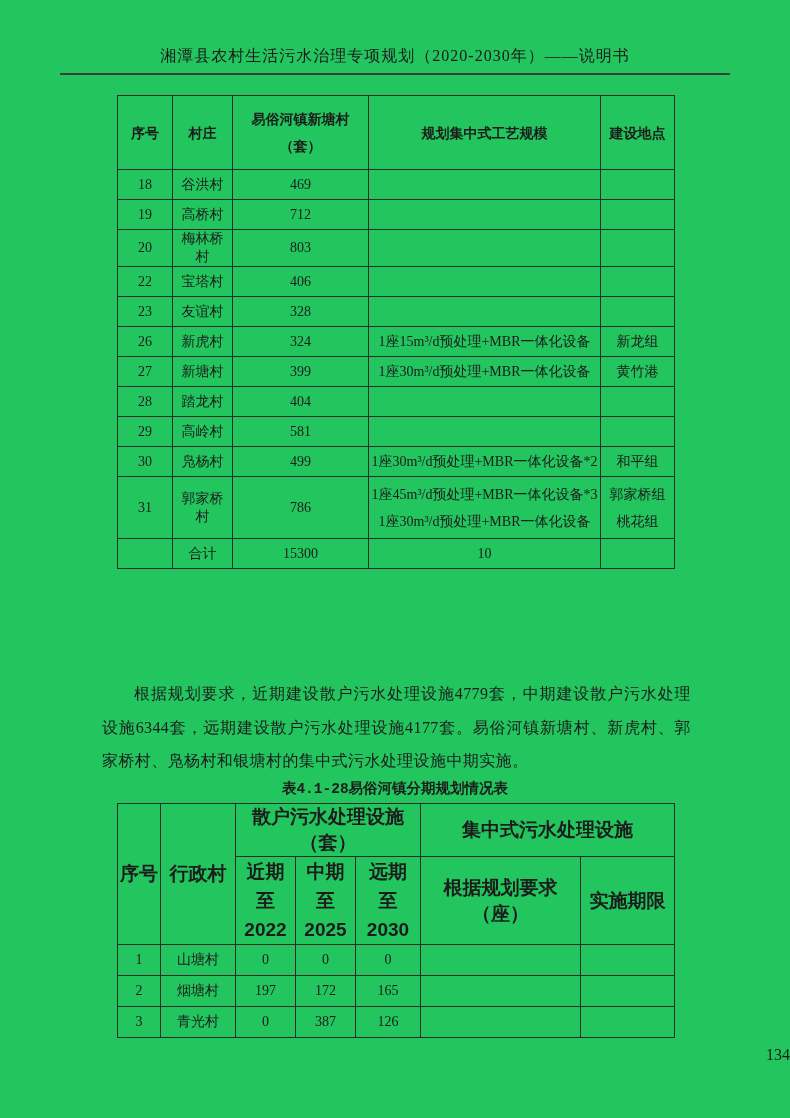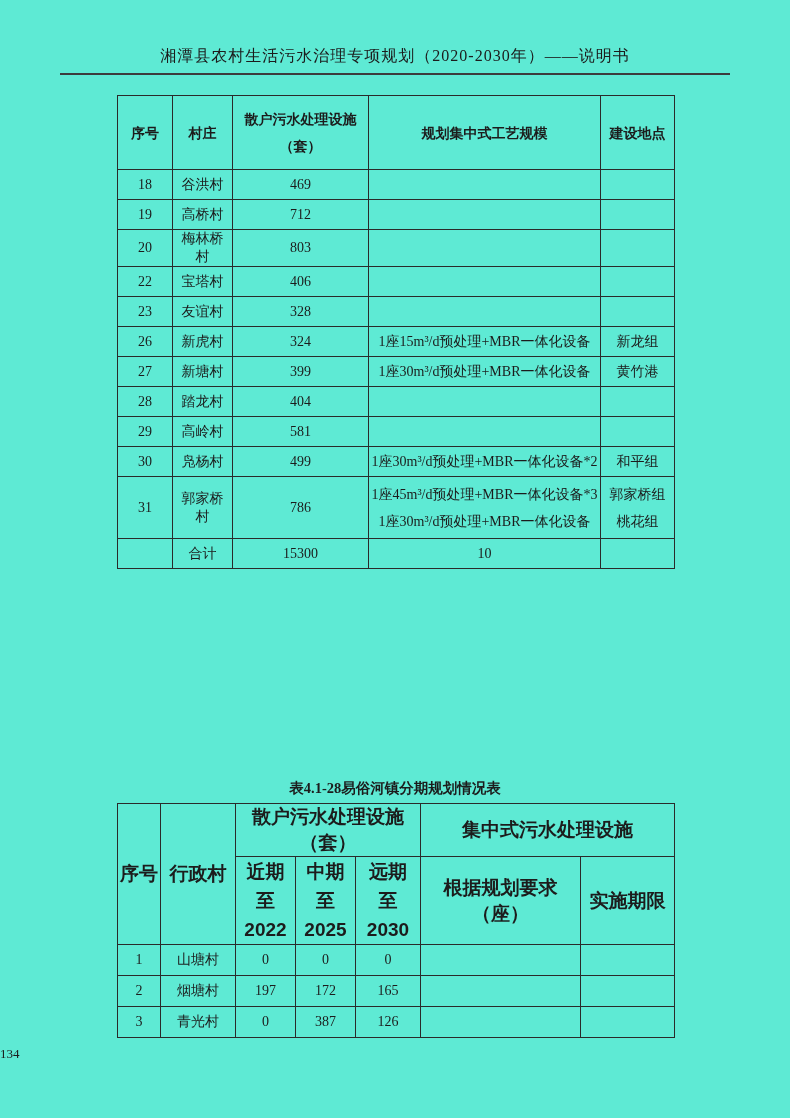--- a/index.html
+++ b/index.html
@@ -1,21 +1,21 @@
 <!DOCTYPE html>
 <html><head>
 <meta charset="utf-8">
 <style>
   html,body { margin:0; padding:0; }
   body {
     width:790px; height:1118px; background:#fdfdfd;
     font-family:"Liberation Serif","DejaVu Serif",serif;
     color:#1c1c1c;
   }
-  .page { position:relative; width:790px; height:1118px; background:#5eead4; overflow:hidden; }
+  .page { position:relative; width:790px; height:1118px; background:#22c55e; overflow:hidden; }
 
   .doc-header {
     position:absolute; top:46px; left:60px; width:670px;
     text-align:center; font-size:16px; letter-spacing:1px;
     padding-bottom:6px; border-bottom:2px solid #3c3c3c;
     font-weight:normal;
   }
 
   table { border-collapse:collapse; table-layout:fixed; }
   td, th { border:1.5px solid #2a2a2a; text-align:center; vertical-align:middle; padding:0 2px; overflow:hidden; }
@@ -27,34 +27,34 @@
   .t1 .two-line div { line-height:27px; }
 
   .body-par {
     position:absolute; top:677px; left:102px; width:589px;
     font-size:16px; line-height:33.5px; text-align:justify;
     text-indent:32px; letter-spacing:0.4px;
   }
 
   .t2-title {
     position:absolute; top:779px; left:0; width:790px; text-align:center;
-    font-family:Liberation Serif, serif;
+    font-family:Liberation Mono, monospace;
     font-weight:bold; font-size:14.5px;
   }
 
   .t2 { position:absolute; top:803px; left:117px; width:557px; font-size:14px; }
   .t2 th { font-family:"Liberation Sans","DejaVu Sans",sans-serif; font-weight:bold; font-size:19px; }
   .t2 tr.g-row th { height:27px; }
   .t2 tr.sub-row th { height:64px; }
   .t2 .two-line div { line-height:29px; }
   .t2 td { height:30px; }
 
   .page-number {
     position:absolute; top:1046px; left:0; width:790px;
-    text-align:left; font-size:13px;
+    text-align:right; font-size:16px;
   }
 </style>
 </head>
 <body>
 
 <div class="page">
 
   <div class="doc-header">湘潭县农村生活污水治理专项规划（2020-2030年）——说明书</div>
 
   <table class="t1">
@@ -63,21 +63,21 @@
         <col style="width:60px">
         <col style="width:136px">
         <col style="width:232px">
         <col style="width:74px">
     </colgroup>
     <tbody>
         <tr>
       <th>序号</th>
       <th>村庄</th>
       <th class="two-line">
-        <div>散户污水处理设施</div>
+        <div>易俗河镇新塘村</div>
         <div>（套）</div>
       </th>
       <th>规划集中式工艺规模</th>
       <th>建设地点</th>
     </tr>
     <tr>
       <td>18</td>
       <td>谷洪村</td>
       <td>469</td>
       <td></td>
@@ -162,20 +162,21 @@
     <tr>
       <td></td>
       <td>合计</td>
       <td>15300</td>
       <td>10</td>
       <td></td>
     </tr>
   </tbody>
     </table>
 
+  <div class="body-par">根据规划要求，近期建设散户污水处理设施4779套，中期建设散户污水处理设施6344套，远期建设散户污水处理设施4177套。易俗河镇新塘村、新虎村、郭家桥村、凫杨村和银塘村的集中式污水处理设施中期实施。</div>
 
   <div class="t2-title">表4.1-28易俗河镇分期规划情况表</div>
 
   <table class="t2">
     <colgroup>
       <col style="width:43px">
         <col style="width:75px">
         <col style="width:60px">
         <col style="width:60px">
         <col style="width:65px">

